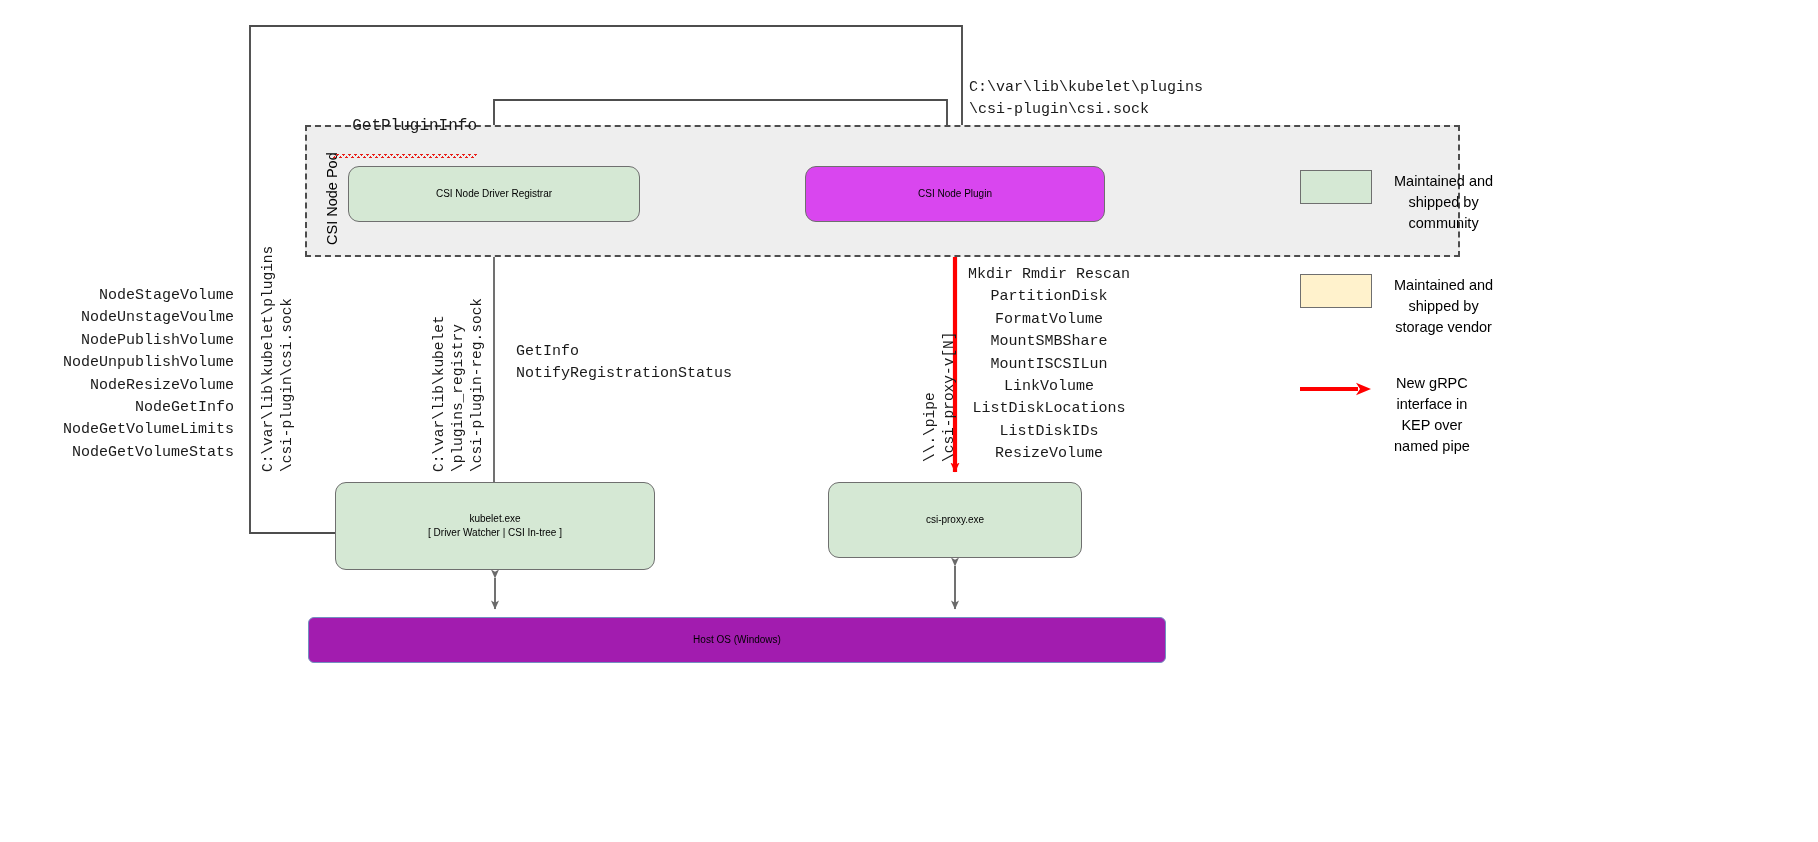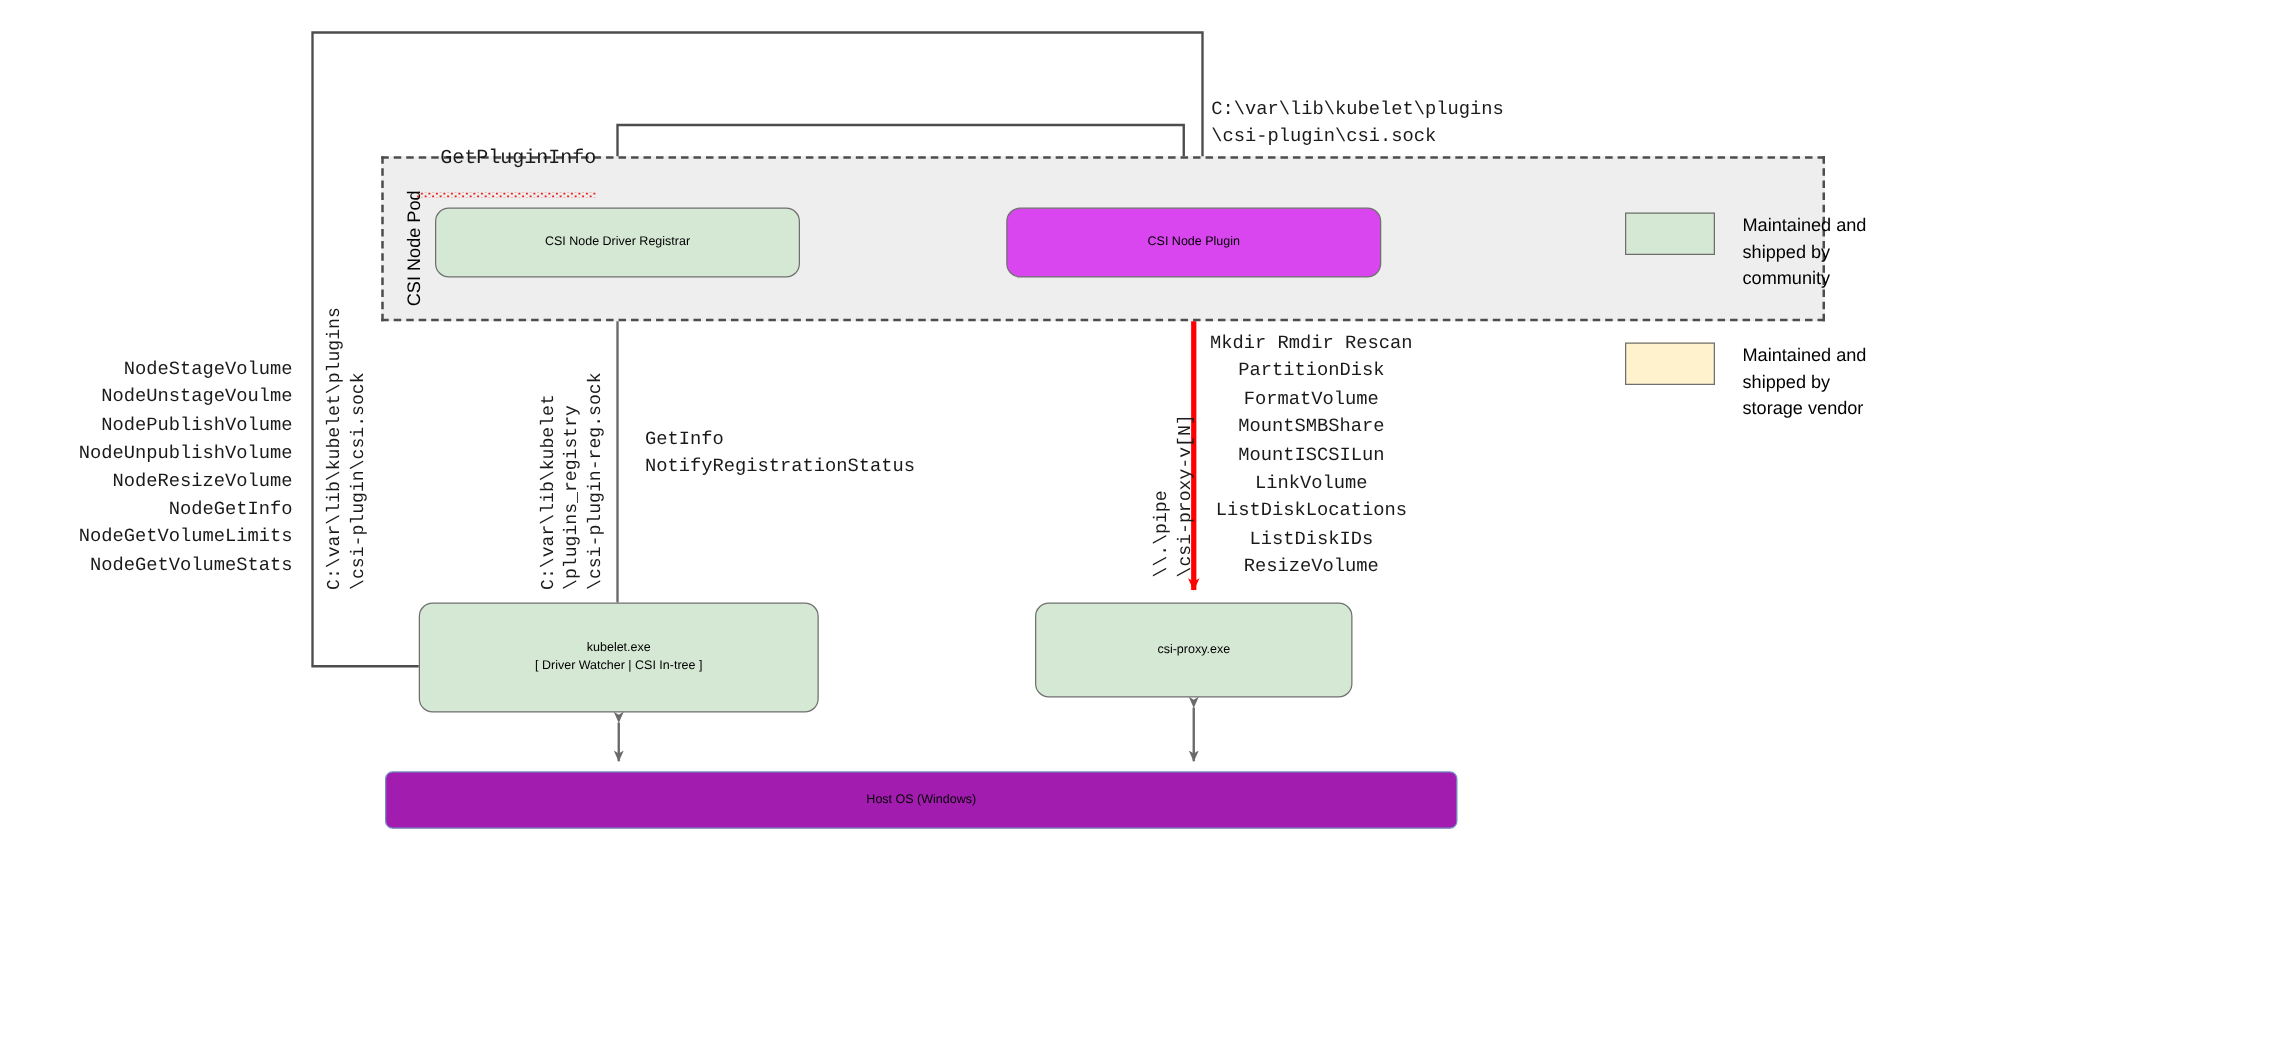--- a/index.html
+++ b/index.html
@@ -75,21 +75,21 @@
     transform:rotate(-90deg);transform-origin:left top;
   }
   #path-csi-sock{left:259px;top:472px;}
   #path-reg-sock{left:430px;top:472px;}
   #path-named-pipe{left:921px;top:462px;}
 
   
   #wires{left:0;top:0;width:1818px;height:842px;pointer-events:none;}
 
   
-  #legend{left:1300px;top:170px;width:400px;}
+  #legend{left:1300px;top:170px;width:400px;text-align:center;}
   .legend-row{display:flex;align-items:flex-start;margin-bottom:36px;}
   .legend-swatch{
     width:72px;height:34px;box-sizing:border-box;
     border:1.6px solid #6f6f6f;flex:0 0 72px;margin-right:22px;
   }
   .legend-swatch.green{background:#d5e8d4;}
   .legend-swatch.yellow{background:#fff2cc;}
   .legend-linewrap{
     width:72px;height:34px;flex:0 0 72px;margin-right:22px;
     display:flex;align-items:center;
@@ -218,14 +218,26 @@
   </div>
 
   <div class="legend-row lg-gap-2">
     <div class="legend-swatch yellow"></div>
     <div class="legend-text">Maintained and
 shipped by
 storage vendor</div>
   </div>
 
 
+  <div class="legend-row">
+    <div class="legend-linewrap">
+      <svg width="72" height="16" viewBox="0 0 72 16" xmlns="http://www.w3.org/2000/svg">
+        <path d="M0,8 L58,8" stroke="#ff0000" stroke-width="4.2" fill="none"></path>
+        <path d="M56,1.8 L71,8 L56,14.2 L60,8 Z" fill="#ff0000"></path>
+      </svg>
+    </div>
+    <div class="legend-text">New gRPC
+interface in
+KEP over
+named pipe</div>
+  </div>
 
 </div>
 
 </body></html>

